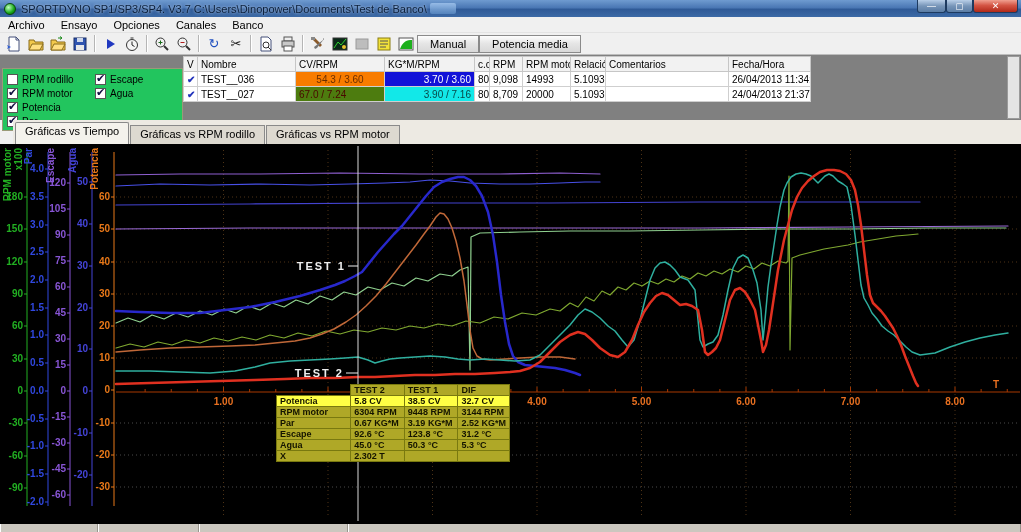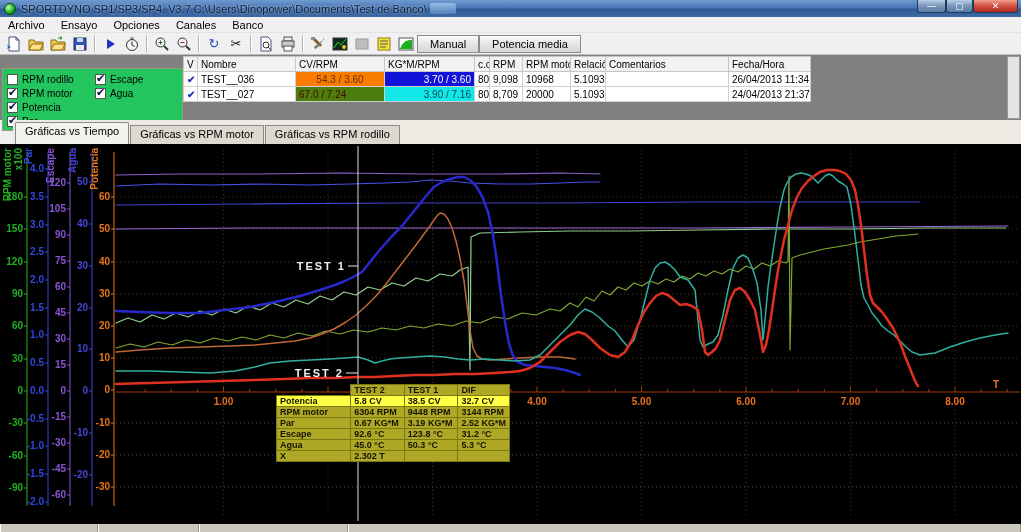--- a/index.html
+++ b/index.html
@@ -274,21 +274,21 @@
           <th>Comentarios</th>
           <th>Fecha/Hora</th>
         </tr>
         <tr>
           <td class="vmark">✔</td>
           <td>TEST__036</td>
           <td style="background:#F87C00;color:#6B2E00;text-align:center">54.3 / 3.60</td>
           <td style="background:#1212D8;color:#FFFFFF;text-align:right">3.70 / 3.60</td>
           <td class="num">80</td>
           <td class="num">9,098</td>
-          <td class="num">10968</td>
+          <td class="num">14993</td>
           <td>5.1093</td>
           <td></td>
           <td>26/04/2013 11:34:07</td>
         </tr>
         <tr>
           <td class="vmark">✔</td>
           <td>TEST__027</td>
           <td style="background:#4d7c0f;color:#4A0800;text-align:left">67.0 / 7.24</td>
           <td style="background:#12E8E8;color:#084848;text-align:right">3.90 / 7.16</td>
           <td class="num">80</td>
@@ -299,22 +299,22 @@
           <td>24/04/2013 21:37:37</td>
         </tr>
       </tbody>
         </table>
     </div>
     <div class="tscroll"></div>
   </div>
 
   <div class="tabsrow">
     <div class="tab active">Gráficas vs Tiempo</div>
+    <div class="tab">Gráficas vs RPM rodillo</div>
     <div class="tab">Gráficas vs RPM motor</div>
-    <div class="tab">Gráficas vs RPM rodillo</div>
   </div>
 
   <div class="chart">
     <svg id="chart-svg" width="1021" height="380" viewBox="0 144 1021 380">
         <g>
           <line x1="223.5" y1="150" x2="223.5" y2="518" stroke="#4e3316" stroke-dasharray="1 3"></line>
           <line x1="328" y1="150" x2="328" y2="518" stroke="#4e3316" stroke-dasharray="1 3"></line>
           <line x1="432.5" y1="150" x2="432.5" y2="518" stroke="#4e3316" stroke-dasharray="1 3"></line>
           <line x1="537" y1="150" x2="537" y2="518" stroke="#4e3316" stroke-dasharray="1 3"></line>
           <line x1="641.5" y1="150" x2="641.5" y2="518" stroke="#4e3316" stroke-dasharray="1 3"></line>

